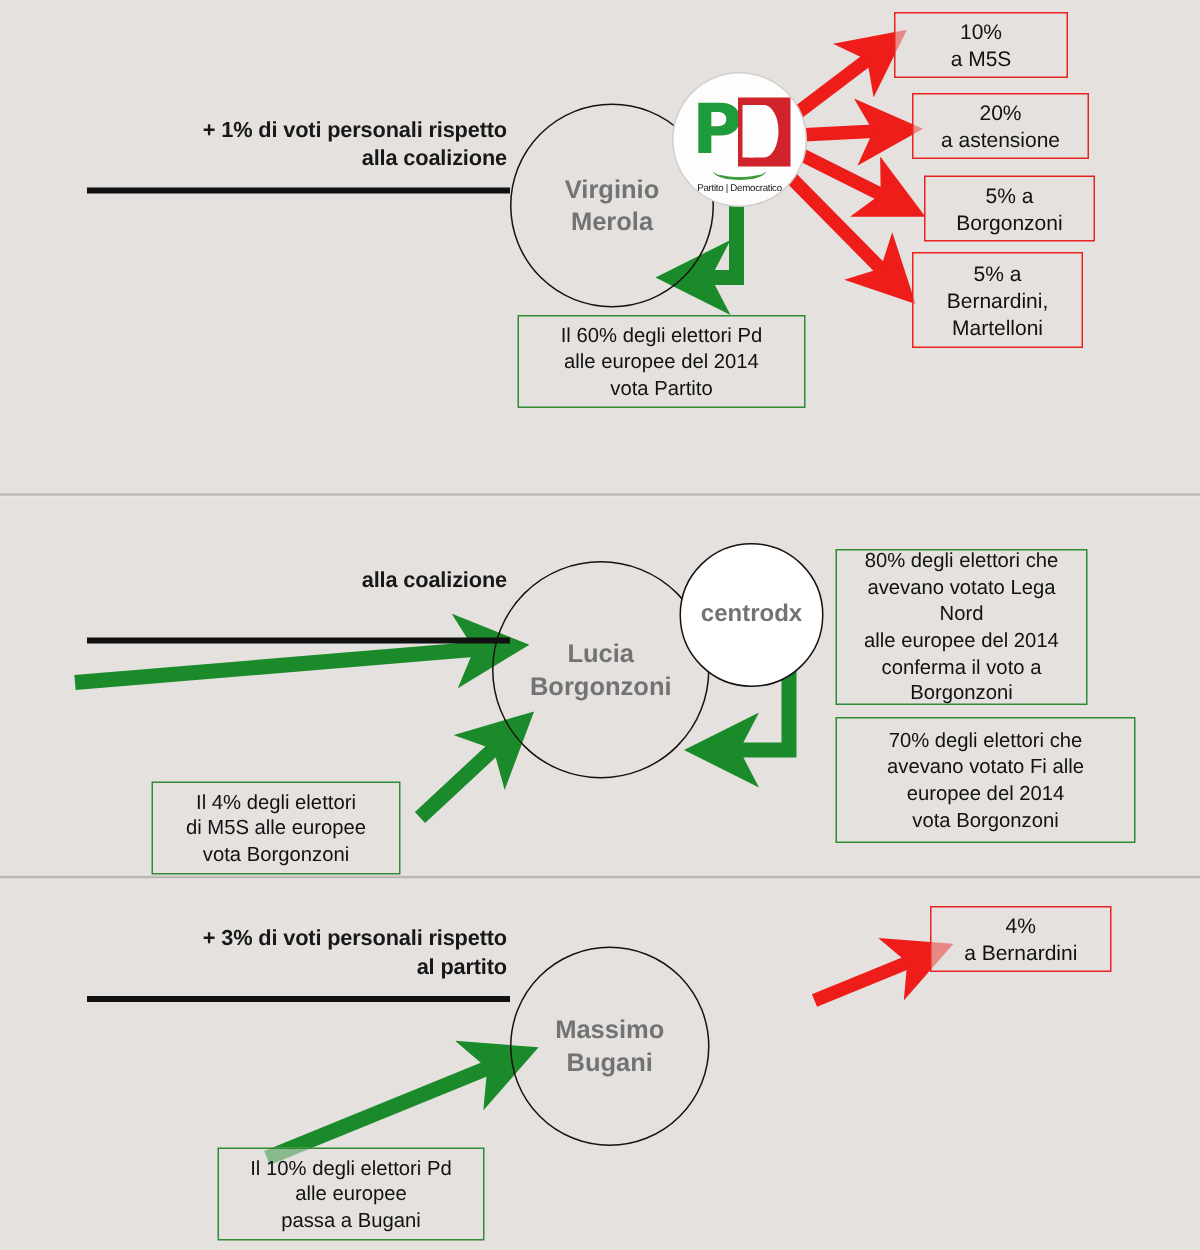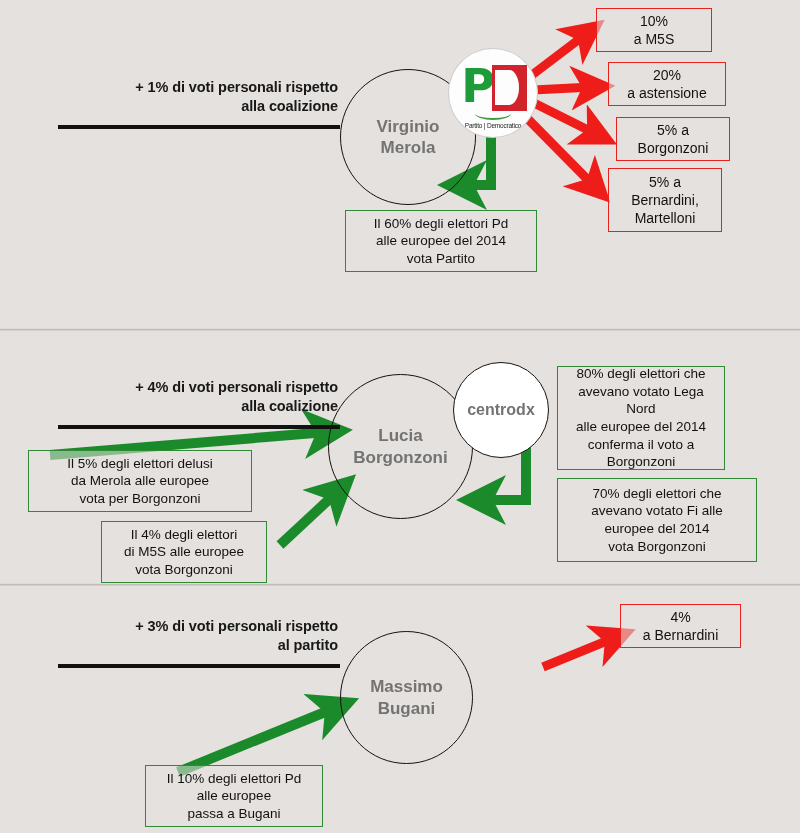--- a/index.html
+++ b/index.html
@@ -247,43 +247,35 @@
         <div>Il 60% degli elettori Pd</div>
         <div>alle europee del 2014</div>
         <div>vota Partito</div>
       </div>
     </div>
   </div>
 
   <div class="panel" id="panel-mid">
 
     <div class="headline" style="left:60px;top:46px;width:278px;font-size:14.5px;">
-      <div>+ 4% di voti personali rispetto</div>
       <div>alla coalizione</div>
     </div>
     <div class="rule" style="left:58px;top:93px;width:282px;"></div>
 
     <div class="circ" style="left:328px;top:42px;width:145px;height:145px;font-size:17px;">
       <div>
         <div>Lucia</div>
         <div>Borgonzoni</div>
       </div>
     </div>
 
     <div class="circ filled" style="left:453px;top:30px;width:96px;height:96px;font-size:16px;">
       <div>centrodx</div>
     </div>
 
-    <div class="box green" style="left:28px;top:118px;width:224px;height:62px;font-size:13.5px;">
-      <div>
-        <div>Il 5% degli elettori delusi</div>
-        <div>da Merola alle europee</div>
-        <div>vota per Borgonzoni</div>
-      </div>
-    </div>
 
     <div class="box green" style="left:101px;top:189px;width:166px;height:62px;font-size:13.5px;">
       <div>
         <div>Il 4% degli elettori</div>
         <div>di M5S alle europee</div>
         <div>vota Borgonzoni</div>
       </div>
     </div>
 
     <div class="box green" style="left:557px;top:34px;width:168px;height:104px;font-size:13.5px;">

